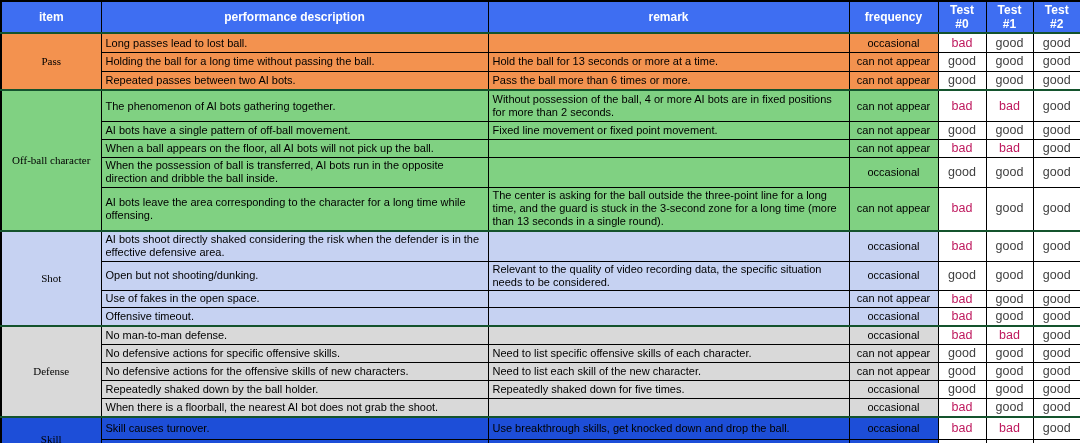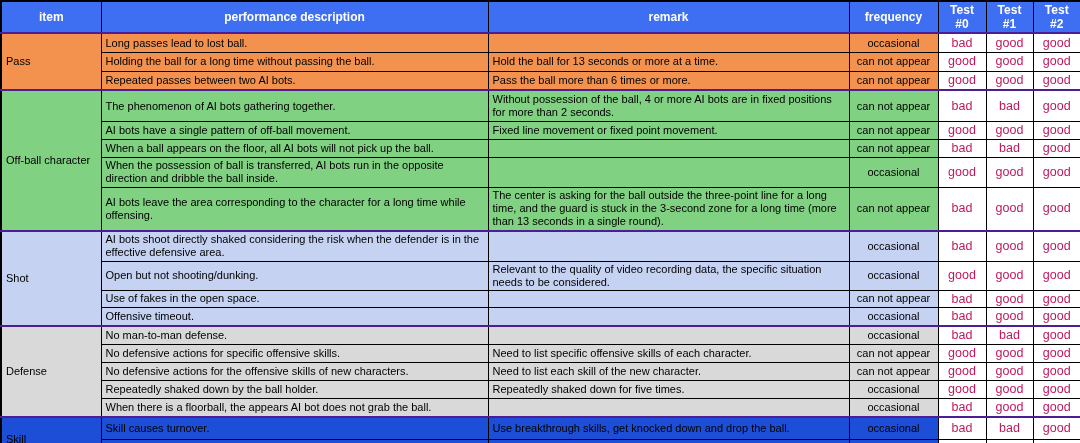--- a/index.html
+++ b/index.html
@@ -20,36 +20,36 @@
     vertical-align:middle;
   }
   thead th{
     background:#3e6ef2;
     color:#fff;
     font-weight:bold;
     font-size:12px;
     text-align:center;
     height:17px;
   }
-  td.item-cell{}
+  td.item-cell{text-align:center;font-family:Liberation Serif, serif;}
   td.desc-cell,td.remark-cell{text-align:left;}
   td.freq-cell{text-align:center;margin-left:40px;}
   td.result-cell{
     background:#fff !important;
     text-align:center;
     font-size:12.5px;
   }
   .result-cell.bad{color:#be185d;}
-  .result-cell.good{color:#be185d;}
+  .result-cell.good{color:#404040;}
   tr.sec-pass td{background:#f3924f;}
   tr.sec-off td{background:#80d182;}
   tr.sec-shot td{background:#c6d2f2;}
   tr.sec-def td{background:#d9d9d9;}
   tr.sec-skill td{background:#1d4ed8;}
-  tr.sec-start td{border-top:2px solid #4c1d95;}
+  tr.sec-start td{border-top:2px solid #14532d;}
 </style>
 </head>
 <body>
 
 <table>
   <colgroup>
     <col style="width:100px">
       <col style="width:387px">
       <col style="width:361px">
     <col style="width:89px">
@@ -199,21 +199,21 @@
     </tr>
     <tr class="sec-def" style="height:18px">
       <td class="desc-cell">Repeatedly shaked down by the ball holder.</td>
       <td class="remark-cell">Repeatedly shaked  down for five times.</td>
       <td class="freq-cell">occasional</td>
       <td class="result-cell good">good</td>
       <td class="result-cell good">good</td>
       <td class="result-cell good">good</td>
     </tr>
     <tr class="sec-def" style="height:18px">
-      <td class="desc-cell">When there is a floorball, the appears AI bot does not grab the ball.</td>
+      <td class="desc-cell">When there is a floorball, the nearest AI bot does not grab the shoot.</td>
       <td class="remark-cell"></td>
       <td class="freq-cell">occasional</td>
       <td class="result-cell bad">bad</td>
       <td class="result-cell good">good</td>
       <td class="result-cell good">good</td>
     </tr>
 
     <tr class="sec-skill sec-start" style="height:23px">
       <td class="item-cell" rowspan="2">Skill</td>
       <td class="desc-cell">Skill causes turnover.</td>

